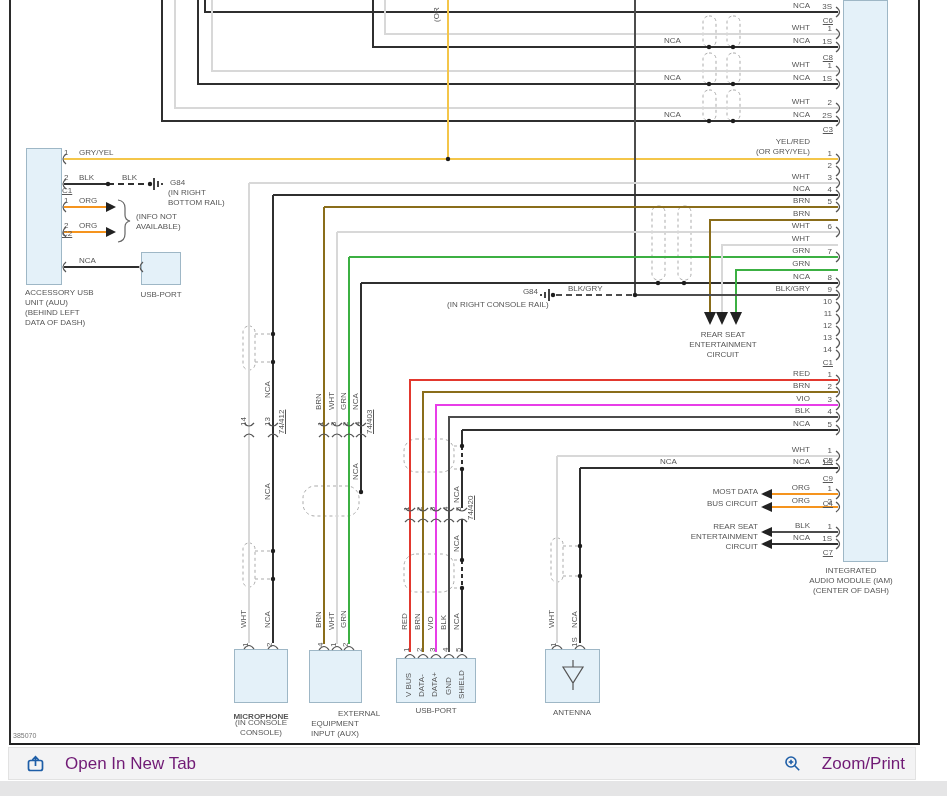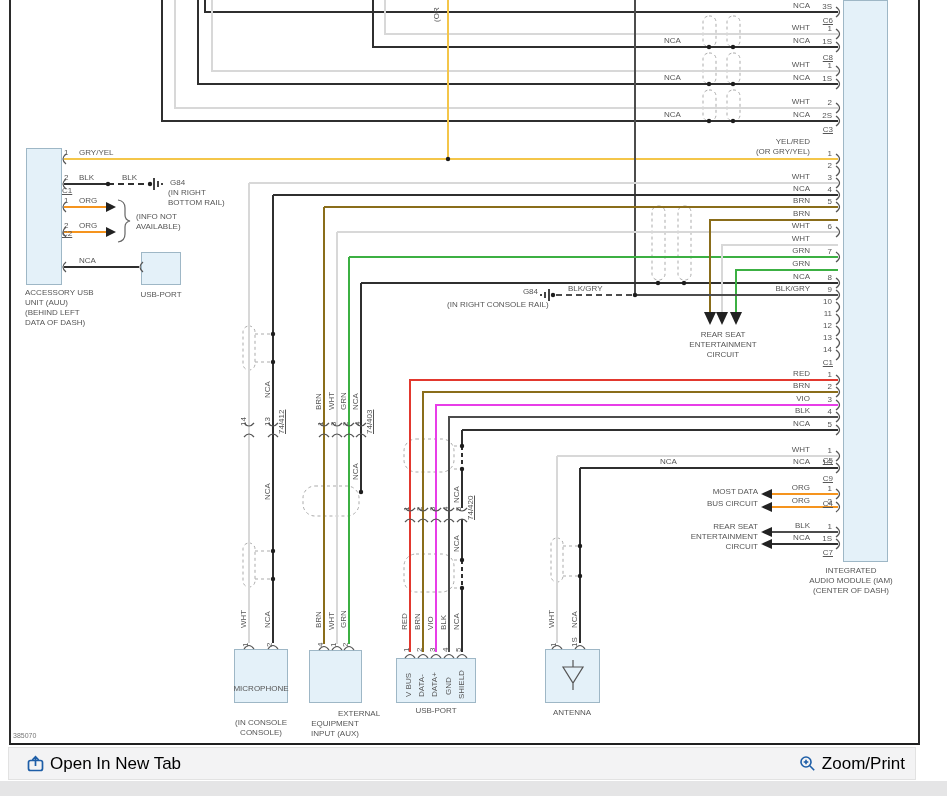--- a/index.html
+++ b/index.html
@@ -12,21 +12,21 @@
   .box{position:absolute;background:#e4f1f9;border:1px solid #9eb7c6;box-sizing:border-box;}
   .ann{position:absolute;font-size:8px;line-height:9px;color:#565656;white-space:nowrap;}
   .ann.end{transform:translateX(-100%);}
   .ann.ctr{transform:translateX(-50%);}
   .ann.rot{transform:rotate(-90deg);transform-origin:0 0;}
   .ann.u{text-decoration:underline;}
   .ann.end.u{transform:translateX(-100%);}
   .footer-bar{position:absolute;left:8px;top:747px;width:908px;height:33px;background:#f3f3f4;
               border:1px solid #e2e2e2;box-sizing:border-box;display:flex;align-items:center;
               justify-content:space-between;padding:0 10px 0 18px;}
-  .footer-link{display:flex;align-items:center;gap:6px;color:#000000;font-size:17px;cursor:pointer;text-decoration:none;}
+  .footer-link{display:flex;align-items:center;gap:21px;color:#701a75;font-size:17px;cursor:pointer;text-decoration:none;}
   .bottom-strip{position:absolute;left:0;top:781px;width:947px;height:15px;background:#e5e5e6;}
 </style>
 </head>
 <body>
 
 <div id="boxes">
     <div class="box" style="left: 26px; top: 148px; width: 36px; height: 137px;"></div>
     <div class="box" style="left: 141px; top: 252px; width: 40px; height: 33px;"></div>
     <div class="box" style="left: 234px; top: 649px; width: 54px; height: 54px;"></div>
     <div class="box" style="left: 309px; top: 650px; width: 53px; height: 53px;"></div>
@@ -259,21 +259,21 @@
     <span class="ann ctr" style="left: 723px; top: 340px;">ENTERTAINMENT</span>
     <span class="ann ctr" style="left: 723px; top: 350px;">CIRCUIT</span>
     <span class="ann end" style="left: 758px; top: 487px;">MOST DATA</span>
     <span class="ann end" style="left: 758px; top: 499px;">BUS CIRCUIT</span>
     <span class="ann end" style="left: 758px; top: 522px;">REAR SEAT</span>
     <span class="ann end" style="left: 758px; top: 532px;">ENTERTAINMENT</span>
     <span class="ann end" style="left: 758px; top: 542px;">CIRCUIT</span>
     <span class="ann ctr" style="left: 851px; top: 566px;">INTEGRATED</span>
     <span class="ann ctr" style="left: 851px; top: 576px;">AUDIO MODULE (IAM)</span>
     <span class="ann ctr" style="left: 851px; top: 586px;">(CENTER OF DASH)</span>
-    <span class="ann ctr" style="left: 261px; top: 684px;">MICROPHONE</span>
+    <span class="ann ctr" style="left: 261px; top: 712px; font-weight: bold;">MICROPHONE</span>
     <span class="ann ctr" style="left: 261px; top: 718px;">(IN CONSOLE</span>
     <span class="ann ctr" style="left: 261px; top: 728px;">CONSOLE)</span>
     <span class="ann ctr" style="left: 335px; top: 709px; padding-left: 48px;">EXTERNAL</span>
     <span class="ann ctr" style="left: 335px; top: 719px;">EQUIPMENT</span>
     <span class="ann ctr" style="left: 335px; top: 729px;">INPUT (AUX)</span>
     <span class="ann ctr" style="left: 436px; top: 706px;">USB-PORT</span>
     <span class="ann ctr" style="left: 572px; top: 708px;">ANTENNA</span>
     <span class="ann rot" style="left: 263px; top: 398px;">NCA</span>
     <span class="ann rot" style="left: 239px; top: 426px;">14</span>
     <span class="ann rot" style="left: 263px; top: 426px;">13</span>

